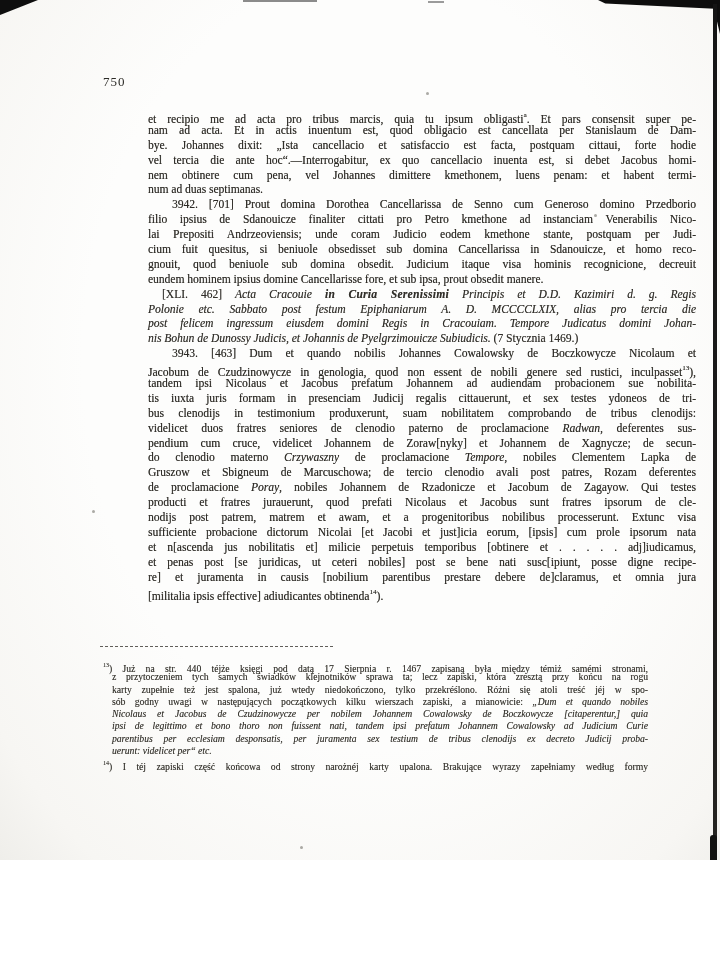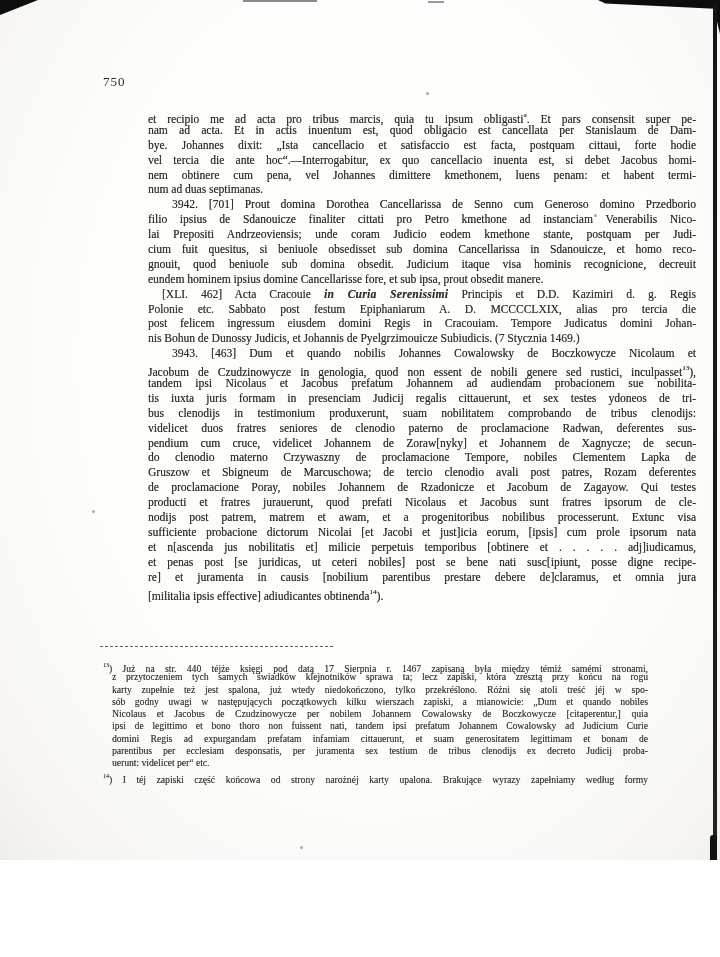--- a/index.html
+++ b/index.html
@@ -24,21 +24,21 @@
   }
   .textblock .line{
     line-height:14.9px;height:14.9px;
     text-align:justify;text-align-last:justify;
     overflow:visible;white-space:nowrap;
   }
   .textblock .line.last{text-align-last:left;white-space:normal;}
   .para.numbered .line.first{text-indent:24px;}
   .para.citation .line.first{text-indent:14px;}
   .para.citation{color:#312f2a;}
-  span.i{}
+  span.i{font-style:italic;}
   span.bi{font-style:italic;font-weight:bold;letter-spacing:.3px;}
   span.sup{font-size:62%;vertical-align:40%;}
   .fnrule{
     position:absolute;left:100px;top:646px;width:233px;
     border-top:1.5px dashed #45433e;opacity:.85;
   }
   .footnotes{
     position:absolute;left:103px;top:659px;width:545px;
     font-size:9.6px;color:#34322c;
     text-shadow:0.15px 0 0 rgba(52,50,44,.5);
@@ -126,21 +126,20 @@
   <div class="fnrule"></div>
 
   <div class="footnotes">
       <div class="fn ">
         <div class="line first"><span class="sup">13</span><span>) Już na str. 440 téjże księgi pod datą 17 Sierpnia r. 1467 zapisaną była między témiż samémi stronami,</span></div>
         <div class="line"><span>z przytoczeniem tych samych świadków klejnotników sprawa ta; lecz zapiski, która zresztą przy końcu na rogu</span></div>
         <div class="line"><span>karty zupełnie też jest spalona, już wtedy niedokończono, tylko przekréślono. Różni się atoli treść jéj w spo-</span></div>
         <div class="line"><span>sób godny uwagi w następujących początkowych kilku wierszach zapiski, a mianowicie: </span><span class="i">„Dum et quando nobiles</span></div>
         <div class="line"><span class="i">Nicolaus et Jacobus de Czudzinowycze per nobilem Johannem Cowalowsky de Boczkowycze [citaperentur,] quia</span></div>
         <div class="line"><span class="i">ipsi de legittimo et bono thoro non fuissent nati, tandem ipsi prefatum Johannem Cowalowsky ad Judicium Curie</span></div>
-        <div class="line"><span class="i">domini Regis ad expurgandam prefatam infamiam cittauerunt, et suam generositatem legittimam et bonam de</span></div>
         <div class="line"><span class="i">parentibus per ecclesiam desponsatis, per juramenta sex testium de tribus clenodijs ex decreto Judicij proba-</span></div>
         <div class="line last"><span class="i">uerunt: videlicet per“ etc.</span></div>
       </div>
       <div class="fn ">
         <div class="line first"><span class="sup">14</span><span>) I téj zapiski część końcowa od strony narożnéj karty upalona. Brakujące wyrazy zapełniamy według formy</span></div>
       </div>
     </div>
 
   <div class="art a-tl"></div>
   <div class="art a-topdash"></div>

